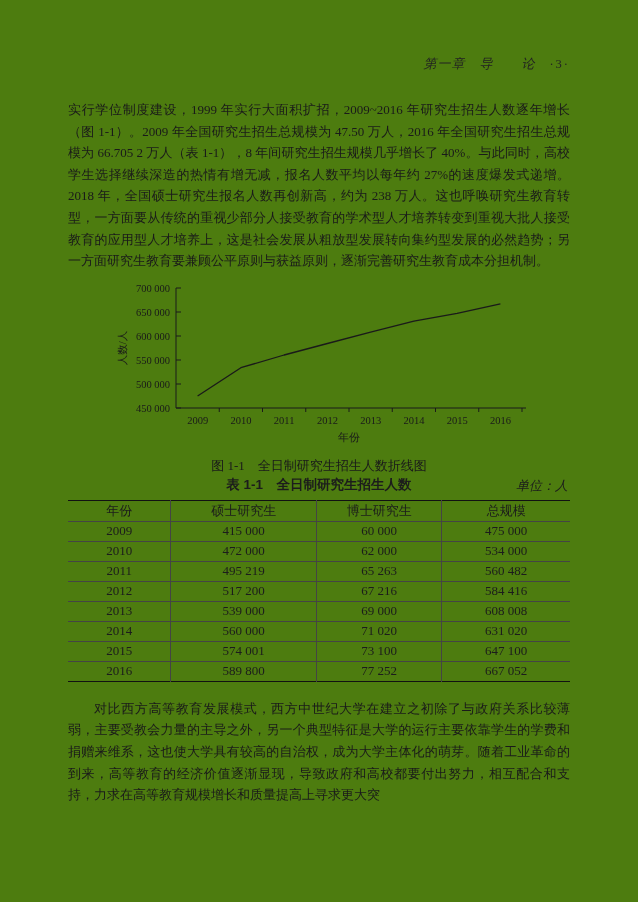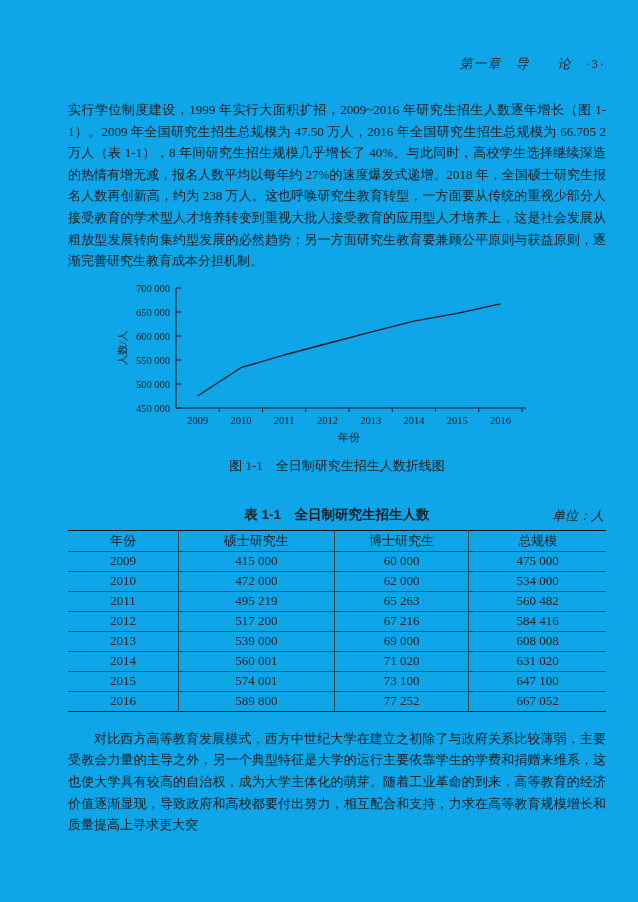--- a/index.html
+++ b/index.html
@@ -1,22 +1,22 @@
 <!DOCTYPE html>
 <html lang="zh"><head>
 <meta charset="utf-8">
 <style>
   html,body{margin:0;padding:0;background:#e8e8e8;}
   .page{
     position:relative;
     width:638px;height:902px;
     margin:0 auto;
-    background:#0ea5e9;
+    background:#4d7c0f;
     box-sizing:border-box;
-    padding:55px 32px 0 68px;
+    padding:55px 68px 0 68px;
     font-family:"Liberation Serif","DejaVu Serif",serif;
     color:#1c1c1c;
     overflow:hidden;
   }
   
   .running-header{
     display:flex;justify-content:flex-end;align-items:baseline;
     font-size:13px;font-style:italic;letter-spacing:1px;
     color:#222;margin-bottom:26px;
   }
@@ -27,21 +27,21 @@
     text-align:justify;text-justify:inter-ideograph;
     margin:0;color:#1a1a1a;
   }
   .par.indent{text-indent:2em;}
   
   .fig{margin:8px 0 0 0;text-align:center;}
   .fig svg{display:block;margin-left:46px;}
   .fig svg text{font-family:"Liberation Serif","DejaVu Serif",serif;fill:#1a1a1a;}
   .figcaption{font-size:13px;margin-top:5px;color:#1a1a1a;}
   
-  .table-title-row{position:relative;margin-top:31px;height:20px;font-size:13.5px;}
+  .table-title-row{position:relative;margin-top:1px;height:20px;font-size:13.5px;}
   .table-title{
     position:absolute;left:0;right:0;text-align:center;
     font-weight:bold;
     font-family:"Liberation Sans","DejaVu Sans",sans-serif;
     font-size:13.5px;
   }
   .table-unit{position:absolute;right:2px;top:1px;font-size:13px;font-style:italic;}
   
   table.data{
     width:100%;border-collapse:collapse;table-layout:fixed;
@@ -157,21 +157,21 @@
           <td>584 416</td>
         </tr>
         <tr>
           <td>2013</td>
           <td>539 000</td>
           <td>69 000</td>
           <td>608 008</td>
         </tr>
         <tr>
           <td>2014</td>
-          <td>560 001</td>
+          <td>560 000</td>
           <td>71 020</td>
           <td>631 020</td>
         </tr>
         <tr>
           <td>2015</td>
           <td>574 001</td>
           <td>73 100</td>
           <td>647 100</td>
         </tr>
         <tr>

